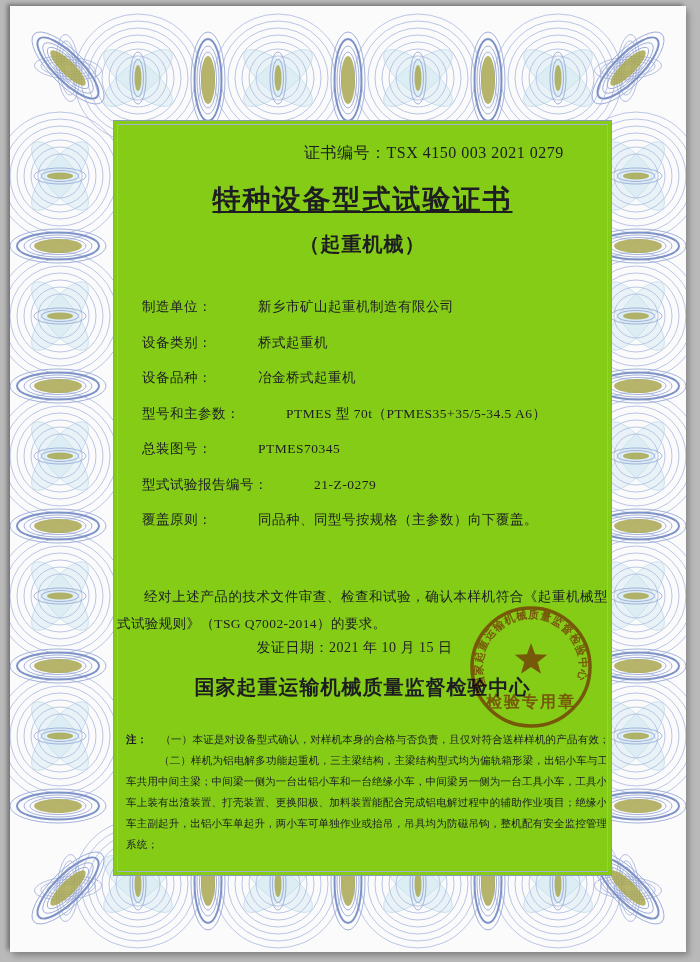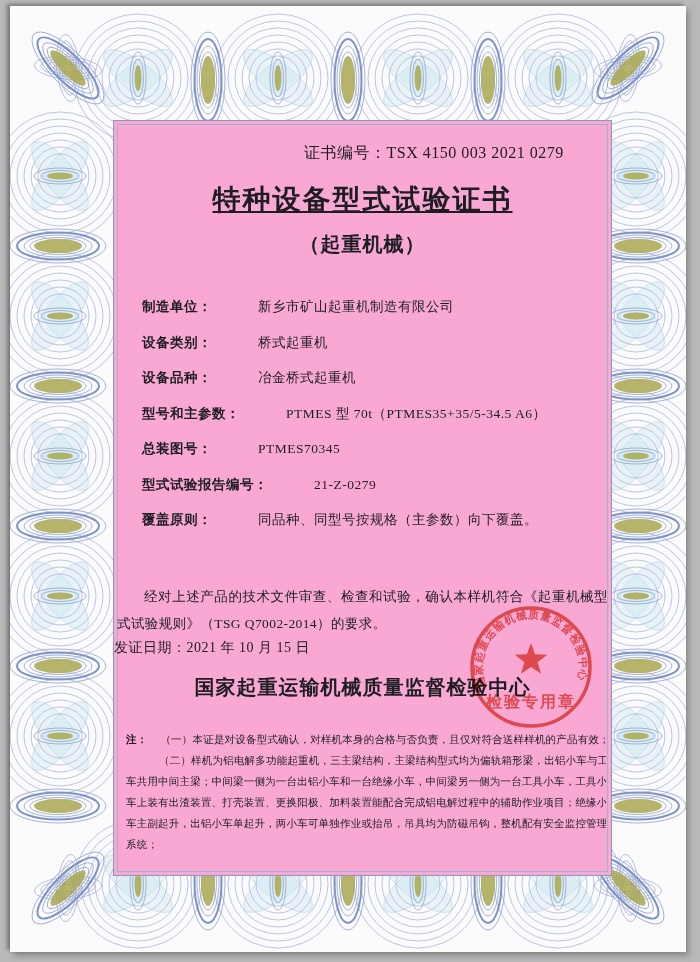--- a/index.html
+++ b/index.html
@@ -16,47 +16,47 @@
   .guilloche{position:absolute;left:0;top:0;width:676px;height:944px;overflow:hidden;}
   .guilloche svg{display:block;}
   .r1{fill:none;stroke:#9aa9d6;stroke-width:.9;}
   .r2{fill:none;stroke:#7d92c6;stroke-width:2;}
   .rf{fill:none;stroke:#aab8de;stroke-width:.8;}
   .cy{fill:rgba(185,222,234,.28);stroke:#c3dfe9;stroke-width:.8;}
   .ol{fill:#a8a750;opacity:.85;stroke:none;}
 
   .content-box{
     position:absolute;left:103px;top:114px;width:497px;height:754px;
-    background:#f9a8d4;
+    background:#84cc16;
     border:1px solid #8b99bd;
     outline:1px solid #a3b1d0;outline-offset:-5px;
     color:#1d1d22;
   }
   .cert-no{position:absolute;top:22px;left:190px;font-size:16px;letter-spacing:.5px;white-space:nowrap;}
   .cert-title{
     position:absolute;top:60px;left:0;width:100%;text-align:center;
     font-family:"Liberation Sans","DejaVu Sans",sans-serif;
     font-weight:bold;font-size:28px;letter-spacing:2px;text-decoration:underline;
   }
   .cert-subtitle{
     position:absolute;top:110px;left:0;width:100%;text-align:center;
     font-family:"Liberation Sans","DejaVu Sans",sans-serif;
     font-weight:bold;font-size:20px;letter-spacing:1px;
   }
   .fields{position:absolute;top:176px;left:28px;right:10px;}
   .field-row{line-height:20px;margin-bottom:15.5px;font-size:13.5px;white-space:nowrap;}
   .field-row:last-child{margin-top:4px;}
-  .f-label{font-weight:bold;margin-right:10px;letter-spacing:.5px;}
+  .f-label{font-weight:normal;margin-right:10px;letter-spacing:.5px;}
   .f-value{letter-spacing:.5px;margin-left:36px;}
   .statement{
     position:absolute;top:462px;left:3px;right:3px;
     font-size:13.5px;line-height:27px;text-indent:2em;letter-spacing:.4px;text-align:justify;
   }
   .issue-date{
-    position:absolute;top:518px;left:0;right:16px;text-align:left;
+    position:absolute;top:518px;left:0;right:16px;text-align:center;
     font-size:14px;letter-spacing:.5px;white-space:nowrap;
   }
   .authority{
     position:absolute;top:553px;left:0;width:100%;text-align:center;
     font-weight:bold;font-size:20px;letter-spacing:1px;
   }
   .notes{position:absolute;top:608px;left:12px;right:5px;font-size:10.5px;}
   .note-line{line-height:21px;white-space:nowrap;overflow:hidden;letter-spacing:.2px;}
   .note-line.indent{padding-left:33px;}
   .note-prefix{font-weight:bold;margin-right:13px;}

